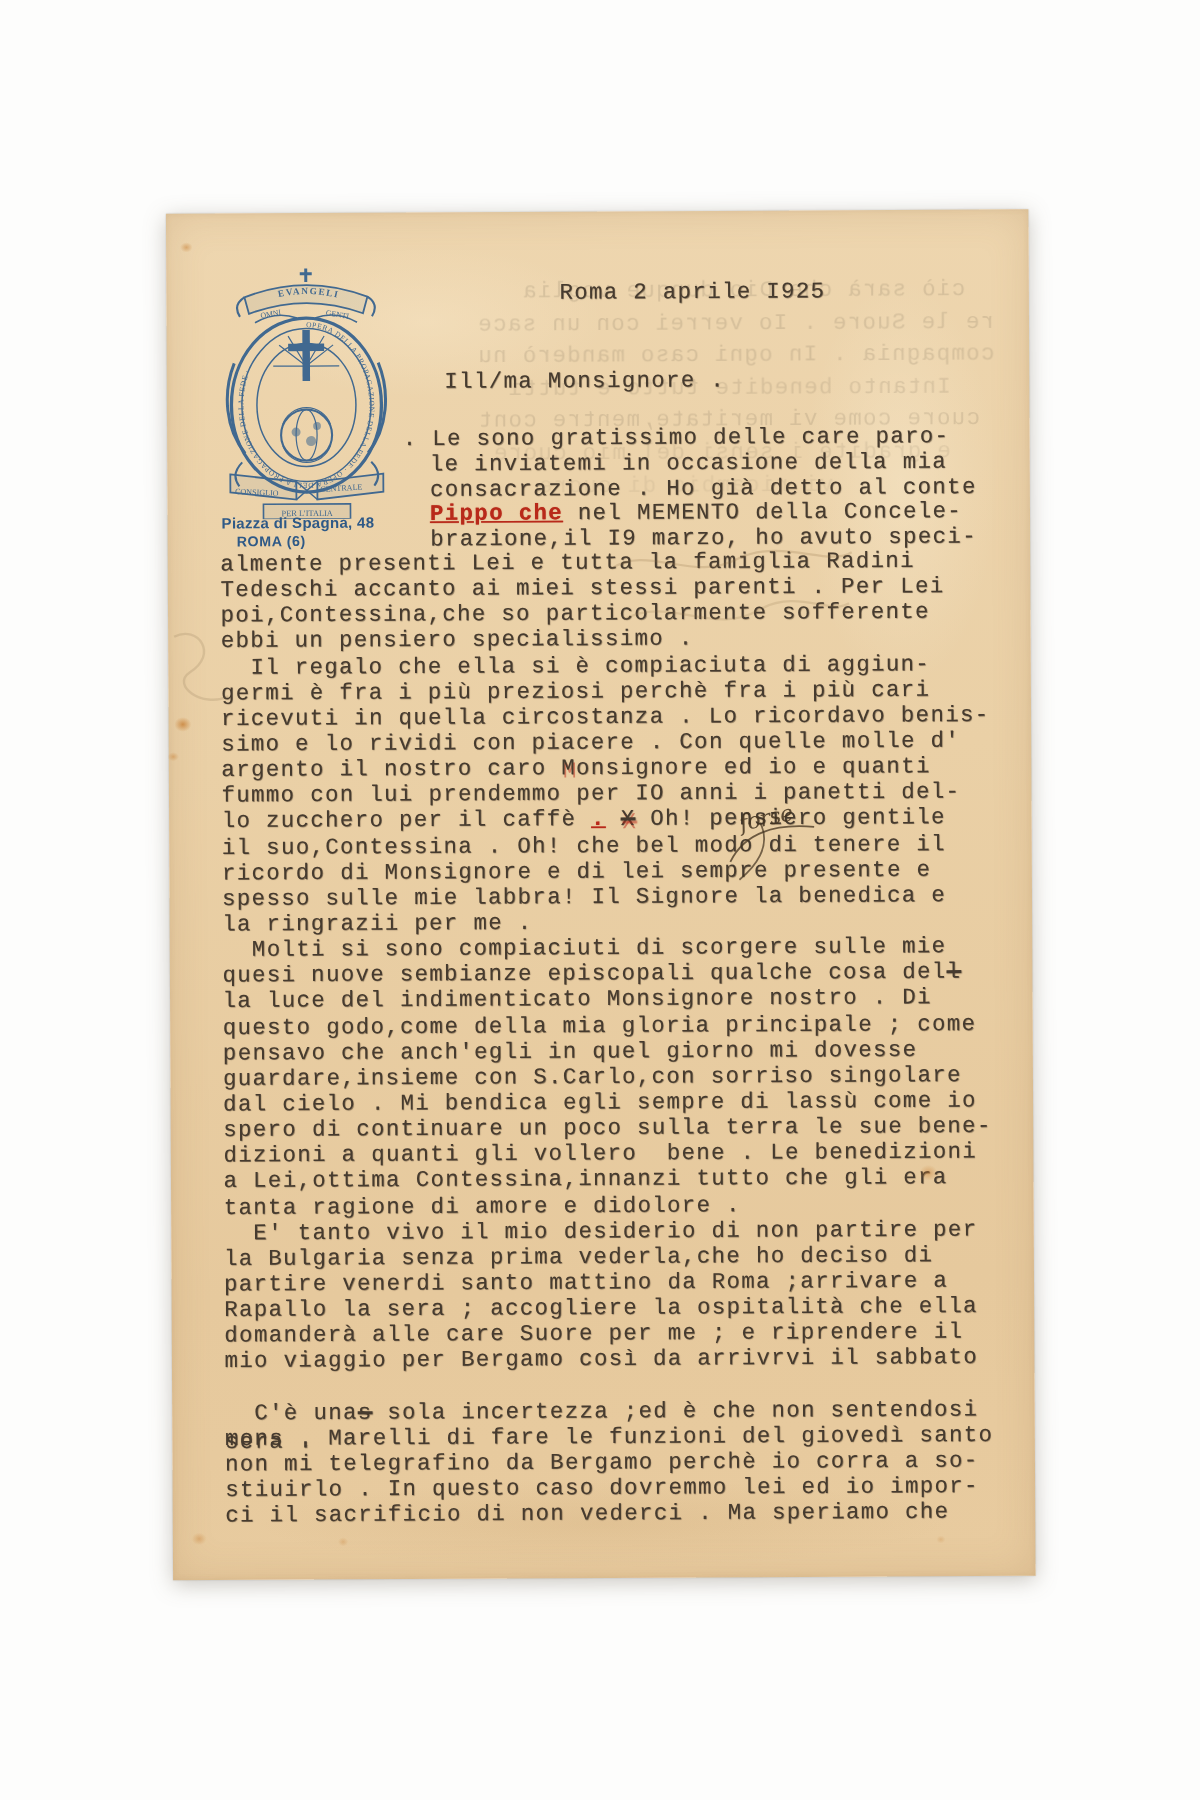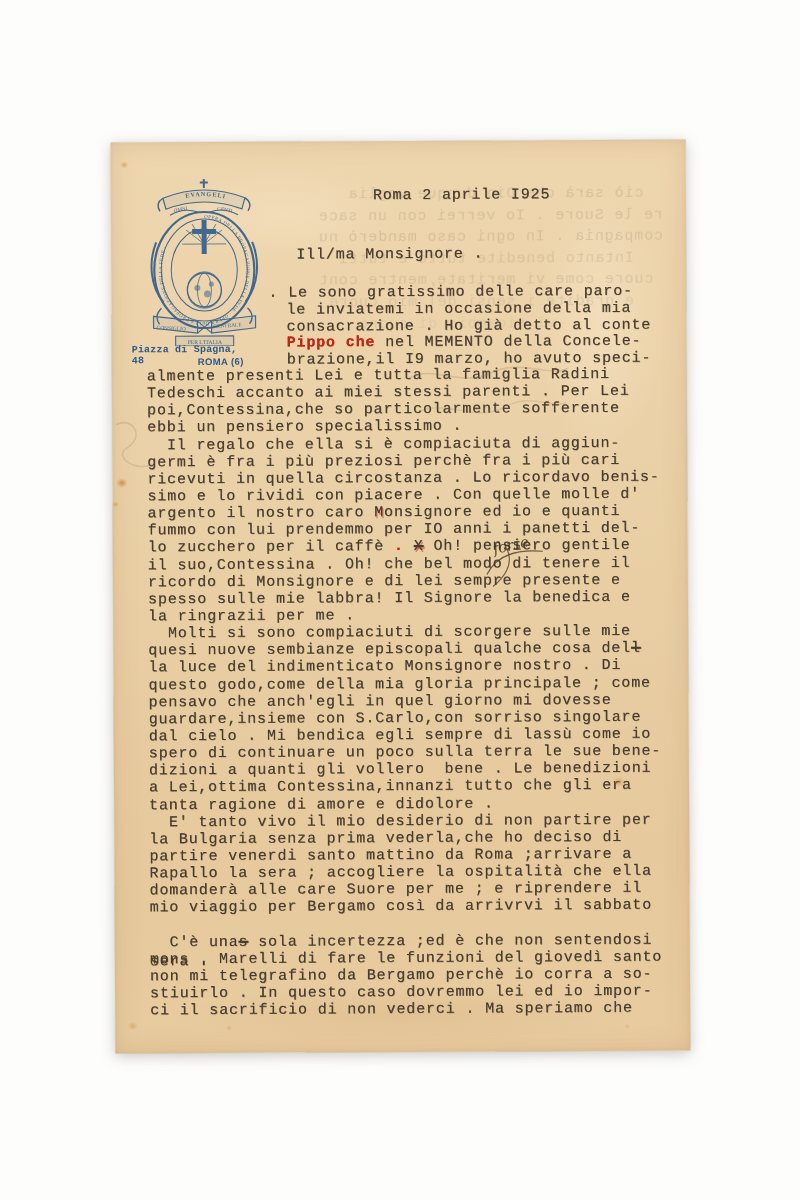--- a/index.html
+++ b/index.html
@@ -10,31 +10,31 @@
          background:
            radial-gradient(closest-side at 30% 8%, rgba(255,242,216,0.28), transparent 70%),
            radial-gradient(closest-side at 85% 20%, rgba(255,246,224,0.30), transparent 75%),
            radial-gradient(closest-side at 50% 96%, rgba(186,146,92,0.16), transparent 80%),
            linear-gradient(178deg,#eed6af 0%,#ead0a6 40%,#e6c99d 78%,#e8cb9f 100%);
          box-shadow:0 3px 14px rgba(110,100,85,0.35), 0 0 1px rgba(0,0,0,0.25),
                     inset 0 0 26px rgba(150,108,60,0.18), inset 0 0 4px rgba(150,108,60,0.12);}
   .line{position:absolute;white-space:pre;font-family:"Liberation Mono",monospace;
         font-size:15px;line-height:16px;letter-spacing:0.85px;color:#463b2f;
         text-shadow:0.4px 0.4px 0.5px rgba(72,56,40,0.55);}
-  .red{color:#b8291a;font-weight:700;text-shadow:0 0 0.6px rgba(184,41,26,0.8);}
+  .red{color:#b8291a;font-weight:700;text-shadow:0 0 0.6px rgba(184,41,26,0.8);text-decoration:underline;}
   .redm{text-shadow:1.2px 2.2px 0 rgba(187,42,26,0.5),0.4px 0.4px 0.5px rgba(72,56,40,0.55);}
   .st{text-decoration:line-through;text-decoration-thickness:1.5px;}
   .ghostline{position:absolute;white-space:pre;font-family:"Liberation Mono",monospace;
         font-size:15px;letter-spacing:0.85px;color:rgba(104,93,74,0.42);
         transform:scaleX(-1);filter:blur(0.4px);}
   .spot{position:absolute;border-radius:50%;pointer-events:none;}
   .emblem{position:absolute;left:36px;top:36px;width:114px;height:168px;opacity:0.92;}
-  .addr1{position:absolute;left:20px;top:202px;width:118px;font-weight:700;font-size:10px;
-         color:#2e5987;letter-spacing:0.2px;font-family:Liberation Mono, monospace;}
-  .addr2{position:absolute;left:46px;top:214px;width:86px;text-align:right;font-weight:700;
+  .addr1{position:absolute;left:36px;top:202px;width:118px;font-weight:700;font-size:10px;
+         color:#2e5987;letter-spacing:0.2px;font-family:Liberation Sans, sans-serif;}
+  .addr2{position:absolute;left:46px;top:214px;width:86px;text-align:left;font-weight:700;
          font-size:9.5px;color:#2e5987;letter-spacing:0.4px;font-family:"Liberation Sans",sans-serif;}
   .hand{position:absolute;left:380px;top:396px;font-family:"DejaVu Serif",serif;
         font-style:italic;font-size:15px;color:#42321f;transform:rotate(-12deg);
         letter-spacing:-0.5px;opacity:0.85;}
   .flourish{position:absolute;left:368px;top:398px;width:84px;height:52px;}
   .squiggle{position:absolute;pointer-events:none;}
   svg text{font-family:"Liberation Serif",serif;fill:#33608e;}
 </style>
 </head>
 <body>

